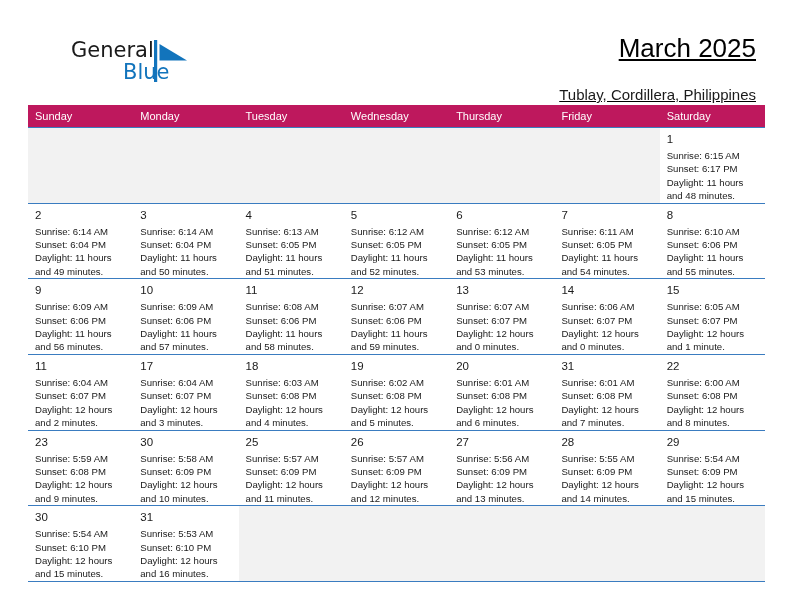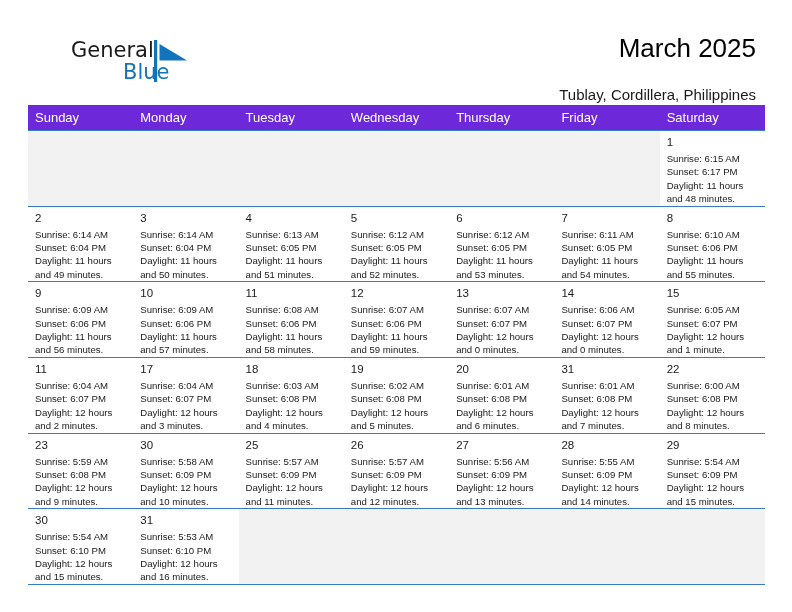--- a/index.html
+++ b/index.html
@@ -62,20 +62,21 @@
     top: 2px;
     width: 36px;
     height: 42px;
   }
 
   .title-block {
     position: absolute;
     right: 36px;
     top: 32px;
     text-align: right;
+    text-decoration: underline;
   }
   .cal-title {
     font-size: 26px;
     font-weight: 400;
     color: #000000;
     line-height: 32px;
     white-space: nowrap;
   }
   .cal-subtitle {
     font-size: 15px;
@@ -89,23 +90,23 @@
   
   .calendar {
     position: absolute;
     left: 28px;
     top: 105px;
     width: 737px;
     border-collapse: collapse;
     table-layout: fixed;
   }
   .calendar th {
-    background: #6d28d9;
+    background: #be185d;
     color: #ffffff;
-    font-size: 13px;
+    font-size: 11px;
     font-weight: 400;
     text-align: left;
     padding: 5px 0 5px 7px;
     height: 19px;
     box-sizing: border-box;
     border: none;
   }
   .calendar td {
     vertical-align: top;
     height: 74px;

